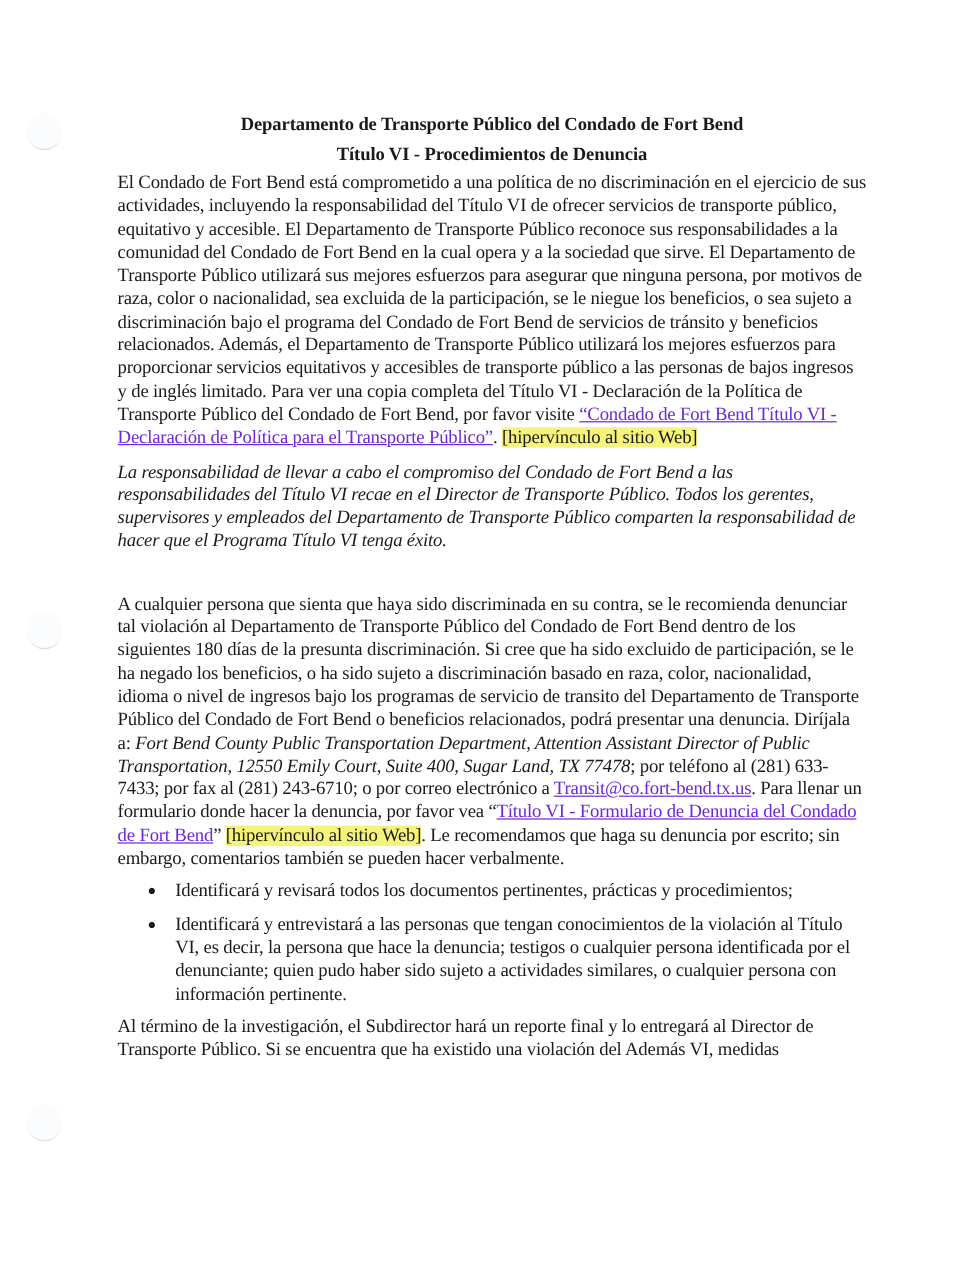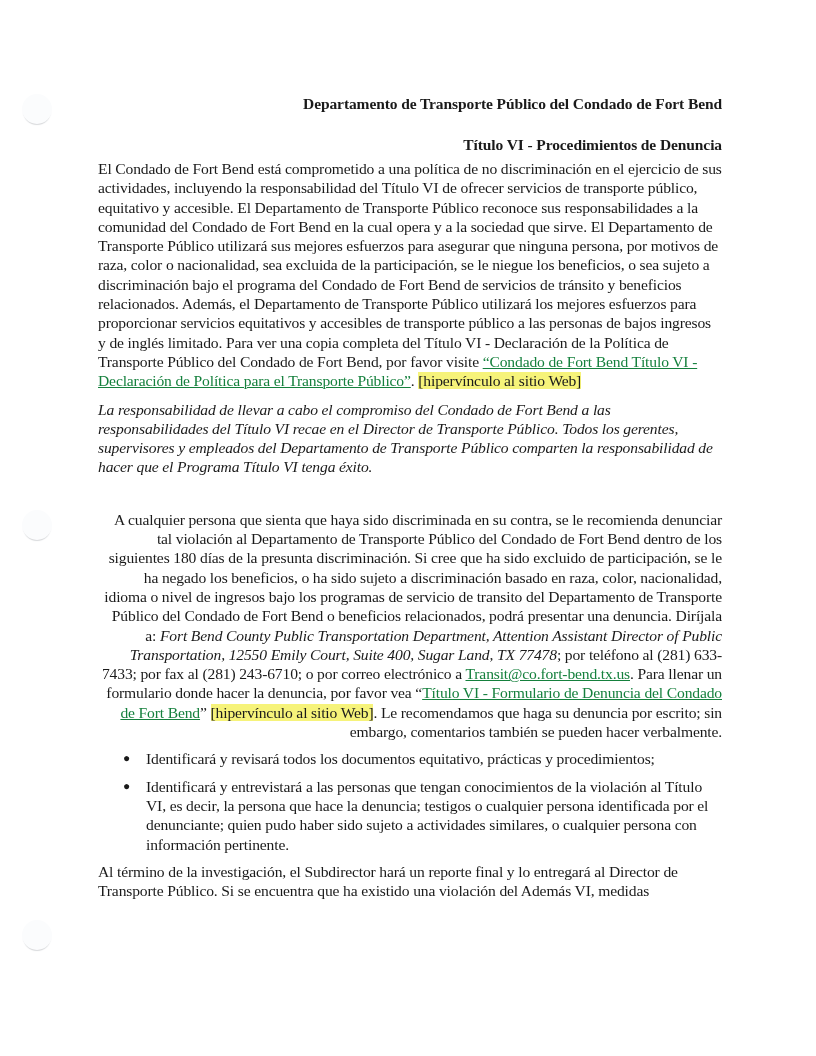--- a/index.html
+++ b/index.html
@@ -24,46 +24,45 @@
       background: #fbfcfd;
       box-shadow: 0 2px 1px -1px #d8dadc;
     }
     .page {
       position: absolute;
       left: 98px;
       top: 94px;
       width: 624px;
     }
     .title {
-      text-align: right;
+      text-align: center;
       font-weight: bold;
       font-size: 15.5px;
       line-height: 20px;
       margin: 0;
       letter-spacing: -0.1px;
     }
     .title + .title {
-      margin-top: 21px;
+      margin-top: 5px;
     }
     .para {
       font-size: 15.6px;
       line-height: 19.3px;
       margin: 4px 0 0 0;
       letter-spacing: -0.15px;
     }
     .para.gap {
       margin-top: 9px;
       font-style: italic;
     }
     .para.gap-large {
       margin-top: 33px;
-      text-align: right;
     }
     .link {
-      color: #15803d;
+      color: #6d28d9;
       text-decoration: underline;
       text-decoration-thickness: 1px;
     }
     .hl {
       background: #f6f37a;
     }
     em {
       font-style: italic;
     }
     ul.bullets {
@@ -98,18 +97,18 @@
   <h2 class="title">Título VI - Procedimientos de Denuncia</h2>
 
   <p class="para"><span>El Condado de Fort Bend está comprometido a una política de no discriminación en el ejercicio de sus actividades, incluyendo la responsabilidad del Título VI de ofrecer servicios de transporte público, equitativo y accesible. El Departamento de Transporte Público reconoce sus responsabilidades a la comunidad del Condado de Fort Bend en la cual opera y a la sociedad que sirve. El Departamento de Transporte Público utilizará sus mejores esfuerzos para asegurar que ninguna persona, por motivos de raza, color o nacionalidad, sea excluida de la participación,  se le niegue los beneficios, o sea sujeto a discriminación bajo el programa del Condado de Fort Bend de servicios de tránsito y beneficios relacionados. Además, el Departamento de Transporte Público utilizará los mejores esfuerzos para proporcionar servicios equitativos y accesibles de transporte público a las personas de bajos ingresos y de inglés limitado. Para ver una copia completa del Título VI - Declaración de la Política de Transporte Público del Condado de Fort Bend, por favor visite </span><a class="link">“Condado de Fort Bend Título VI - Declaración de Política para el Transporte Público”</a><span>. </span><span class="hl">[hipervínculo al sitio Web]</span></p>
 
   <p class="para gap">La responsabilidad de llevar a cabo el compromiso del Condado de Fort Bend a las responsabilidades del Título VI recae en el Director de Transporte Público. Todos los gerentes, supervisores y empleados del Departamento de Transporte Público comparten la responsabilidad de hacer que el Programa Título VI tenga éxito.</p>
 
   <p class="para gap-large"><span>A cualquier persona que sienta que haya sido discriminada en su contra, se le recomienda denunciar tal violación al Departamento de Transporte Público del Condado de Fort Bend dentro de los siguientes 180 días de la presunta discriminación. Si cree que ha sido excluido de participación, se le ha negado los beneficios, o ha sido sujeto a discriminación basado en raza, color, nacionalidad, idioma o nivel de ingresos bajo los programas de servicio de transito del Departamento de Transporte Público del Condado de Fort Bend o beneficios relacionados, podrá presentar una denuncia.  Diríjala a: </span><em>Fort Bend County Public Transportation Department, Attention Assistant Director of Public Transportation, 12550 Emily Court, Suite 400, Sugar Land, TX 77478</em><span>; por teléfono al (281) 633-7433; por fax al (281) 243-6710; o por correo electrónico a </span><a class="link">Transit@co.fort-bend.tx.us</a><span>.  Para llenar un formulario donde hacer la denuncia, por favor vea “</span><a class="link">Título VI  - Formulario de Denuncia del Condado de Fort Bend</a><span>” </span><span class="hl">[hipervínculo al sitio Web]</span><span>. Le recomendamos que haga su denuncia por escrito; sin embargo, comentarios también se pueden hacer verbalmente.</span></p>
 
 
   <ul class="bullets">
-    <li><span class="bullet">●</span><span>Identificará y revisará todos los documentos equitativo, prácticas y procedimientos;</span></li>
+    <li><span class="bullet">●</span><span>Identificará y revisará todos los documentos pertinentes, prácticas y procedimientos;</span></li>
     <li><span class="bullet">●</span><span>Identificará y entrevistará a las personas que tengan conocimientos de la violación al Título VI, es decir, la persona que hace la denuncia; testigos o cualquier persona identificada por el denunciante; quien pudo haber sido sujeto a actividades similares, o cualquier persona con información pertinente.</span></li>
   </ul>
 
   <p class="para">Al término de la investigación, el Subdirector hará un reporte final y lo entregará al Director de Transporte Público. Si se encuentra que ha existido una violación del Además VI, medidas</p>
 </div>
 
 </body></html>

